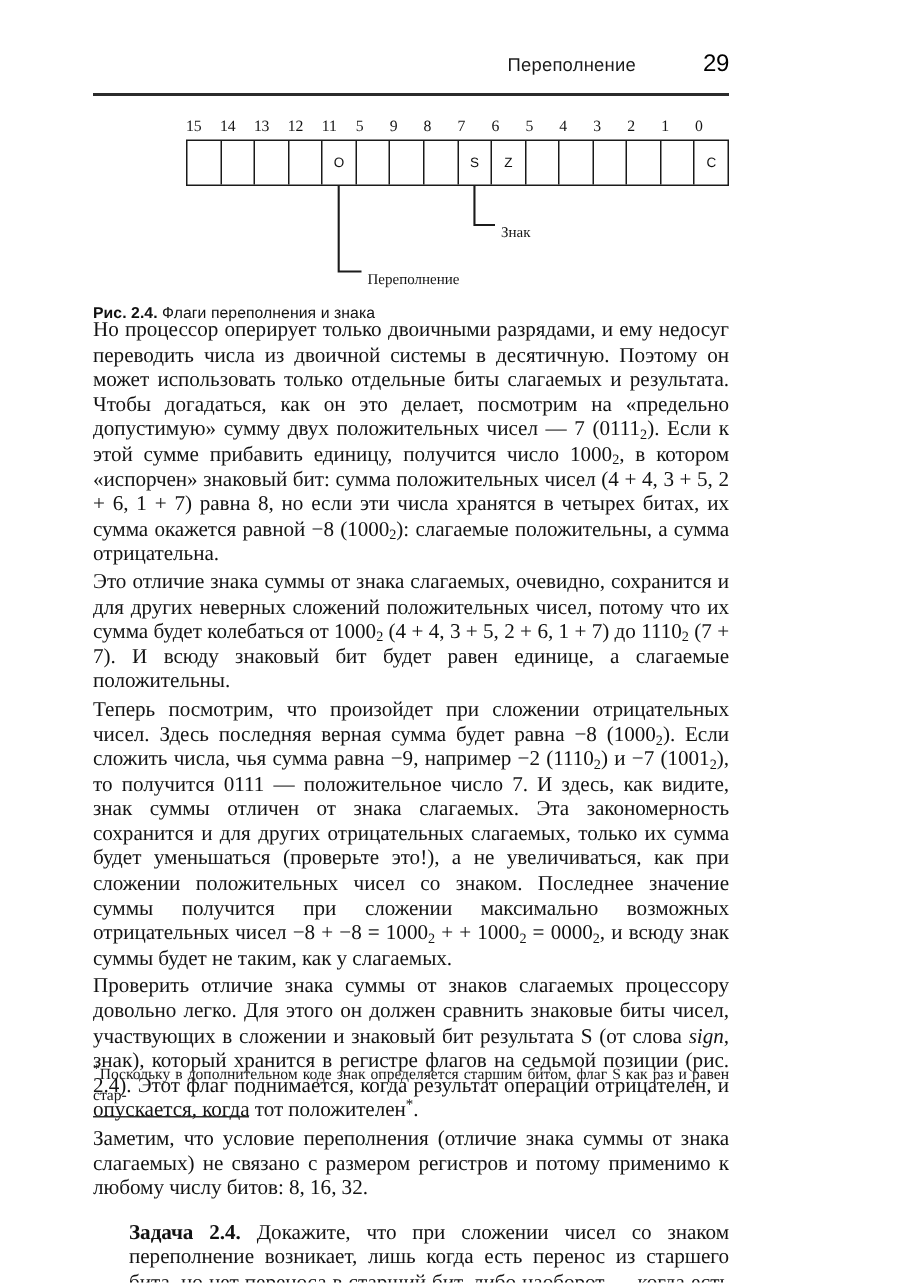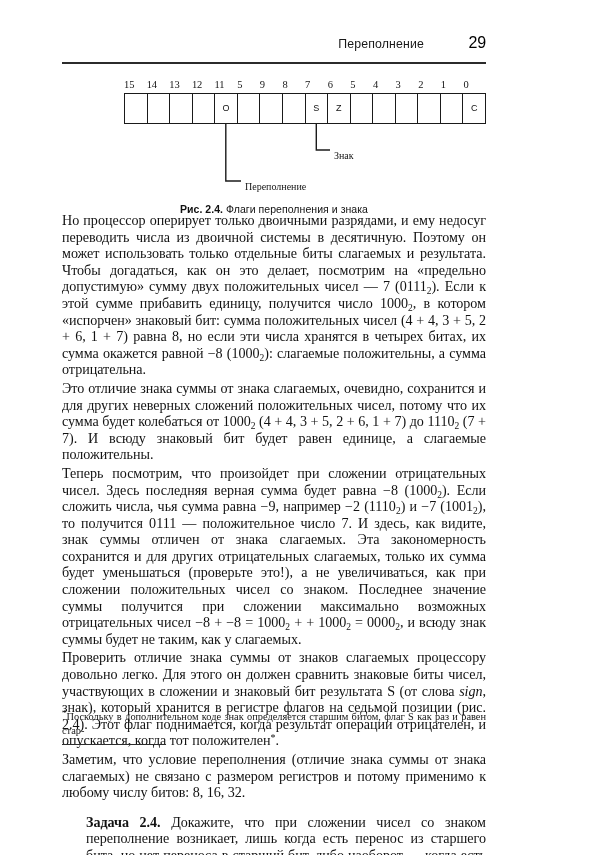--- a/index.html
+++ b/index.html
@@ -123,21 +123,20 @@
     line-height: 12px;
   }
   .lbl-znak  { left: 272px; top: 72px; }
   .lbl-overflow { left: 183px; top: 103px; }
 
   .fig-caption {
     position: absolute;
     left: 0;
     top: 125px;
     width: 424px;
-    text-align: center;
     font-family: "Liberation Sans", "DejaVu Sans", sans-serif;
     font-size: 10.5px;
     color: #101010;
     letter-spacing: 0.05px;
   }
   .fig-caption b { font-weight: bold; }
 
   
   .body-col {
     position: absolute;

